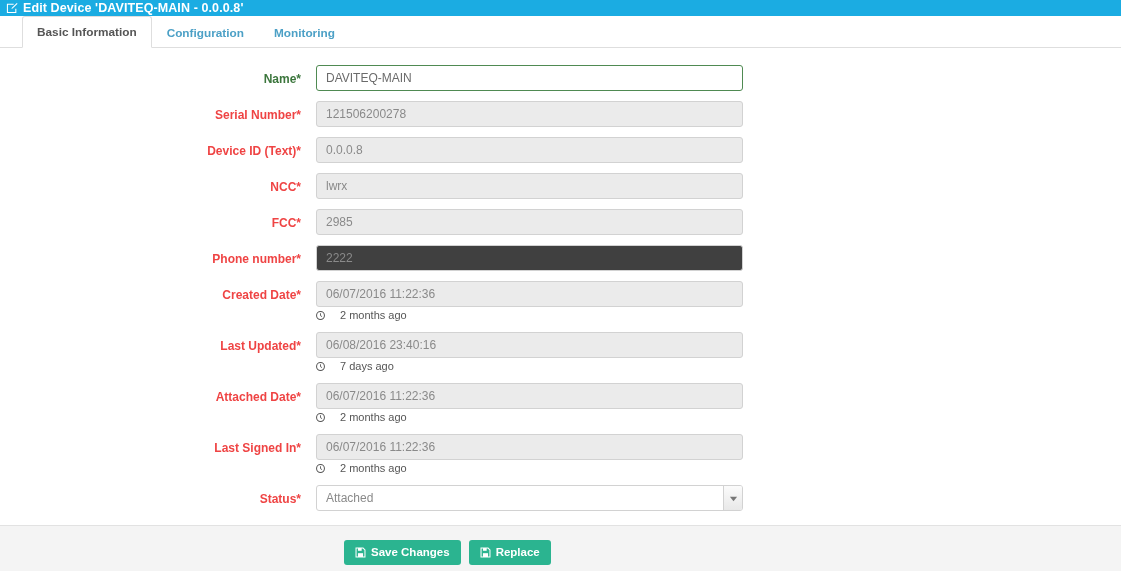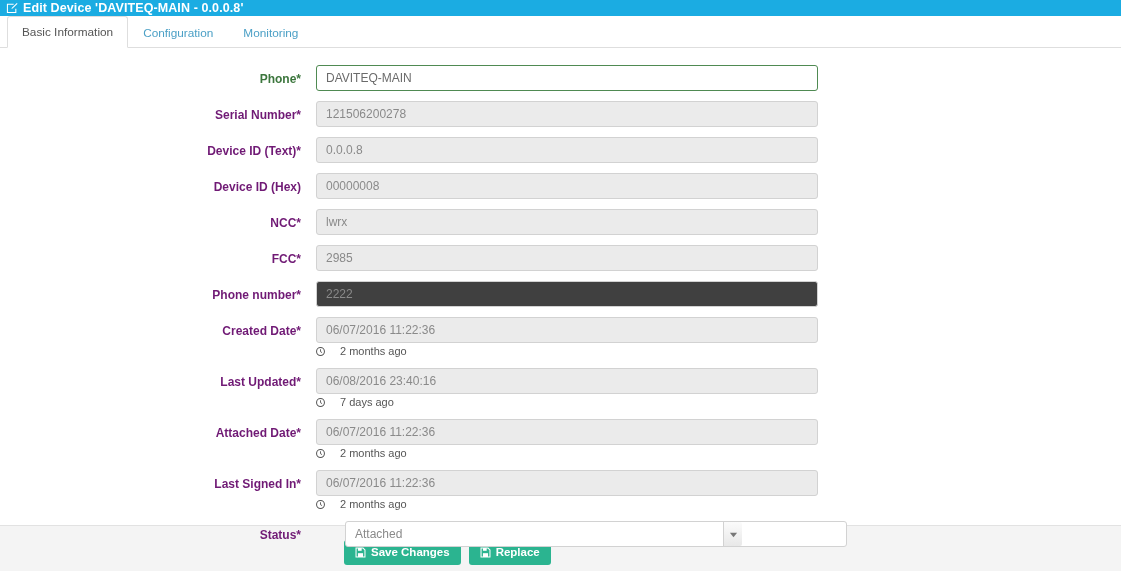--- a/index.html
+++ b/index.html
@@ -28,21 +28,22 @@
     flex: 0 0 auto;
     display: block;
   }
 
   .tabstrip {
     height: 32px;
     background: #ffffff;
     border-bottom: 1px solid #dedede;
     display: flex;
     align-items: flex-end;
-    padding-left: 7px;
+    padding-left: 22px;
+    font-weight: bold;
   }
   .tab {
     font-size: 11.8px;
     padding: 7px 14px 7px;
     color: #4CA0C6;
     line-height: 16px;
     cursor: pointer;
     border: 1px solid transparent;
     border-bottom: none;
     position: relative;
@@ -67,32 +68,32 @@
     display: flex;
     align-items: flex-start;
     margin-bottom: 10px;
   }
   .form-row .label {
     width: 316px;
     text-align: right;
     padding-right: 15px;
     padding-top: 7px;
     font-size: 12px;
-    color: #701a75;
+    color: #ef4444;
     font-weight: bold;
     line-height: 14px;
     flex: 0 0 auto;
   }
   .form-row .label.valid { color: #3C763D; }
 
   .field-wrap { width: 427px; flex: 0 0 auto; }
 
   .inp {
     display: block;
-    width: 502px;
+    width: 427px;
     height: 26px;
     line-height: 24px;
     border: 1px solid #d2d2d2;
     border-radius: 3px;
     background: #ebebeb;
     color: #8a8a8a;
     font-size: 12px;
     font-family: "Liberation Sans", sans-serif;
     padding: 0 9px;
   }
@@ -113,21 +114,21 @@
     gap: 12px;
   }
   .hint .clock-ico {
     width: 9px; height: 9px;
     margin-right: 3px;
     flex: 0 0 auto;
     display: block;
   }
 
   .select-wrap { position: relative; width: 427px; }
-  .select-wrap .inp { padding-right: 30px; background: #ffffff; margin-left: 29px; }
+  .select-wrap .inp { padding-right: 30px; background: #ffffff; }
   .sel-btn {
     position: absolute;
     top: 1px; right: 1px;
     width: 19px; height: 24px;
     background: linear-gradient(#fbfbfb, #e8e8e8);
     border-left: 1px solid #d2d2d2;
     border-radius: 0 2px 2px 0;
     display: flex;
     align-items: center;
     justify-content: center;
@@ -186,46 +187,40 @@
     <span>Configuration</span>
   </div>
   <div class="tab">
     <span>Monitoring</span>
   </div>
 </div>
 
 <div class="form-area">
 
   <div class="form-row">
-    <div class="label valid">Phone*</div>
+    <div class="label valid">Name*</div>
     <div class="field-wrap">
       <input class="inp valid" value="DAVITEQ-MAIN" style="">
     </div>
   </div>
 
   <div class="form-row">
     <div class="label">Serial Number*</div>
     <div class="field-wrap">
       <input class="inp" disabled="" value="121506200278" style="">
     </div>
   </div>
 
   <div class="form-row">
     <div class="label">Device ID (Text)*</div>
     <div class="field-wrap">
       <input class="inp" disabled="" value="0.0.0.8" style="">
     </div>
   </div>
 
-  <div class="form-row">
-    <div class="label">Device ID (Hex)</div>
-    <div class="field-wrap">
-      <input class="inp" disabled="" value="00000008" style="">
-    </div>
-  </div>
 
   <div class="form-row">
     <div class="label">NCC*</div>
     <div class="field-wrap">
       <input class="inp" disabled="" value="lwrx" style="">
     </div>
   </div>
 
   <div class="form-row">
     <div class="label">FCC*</div>

